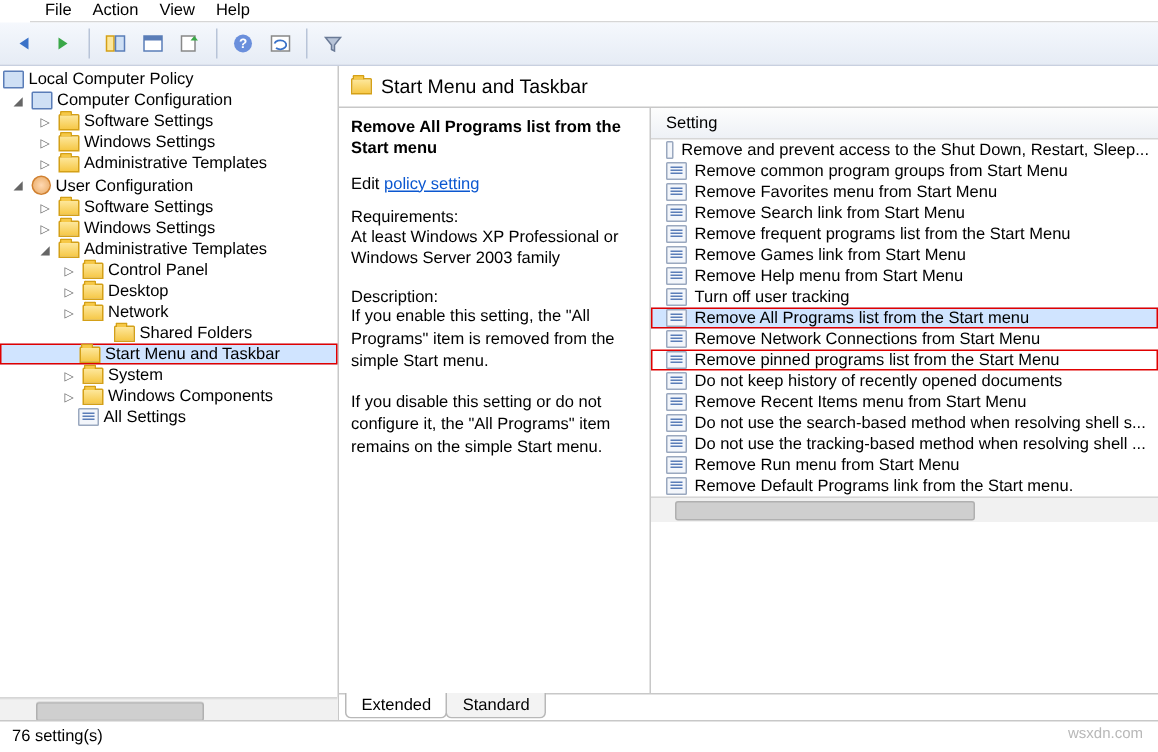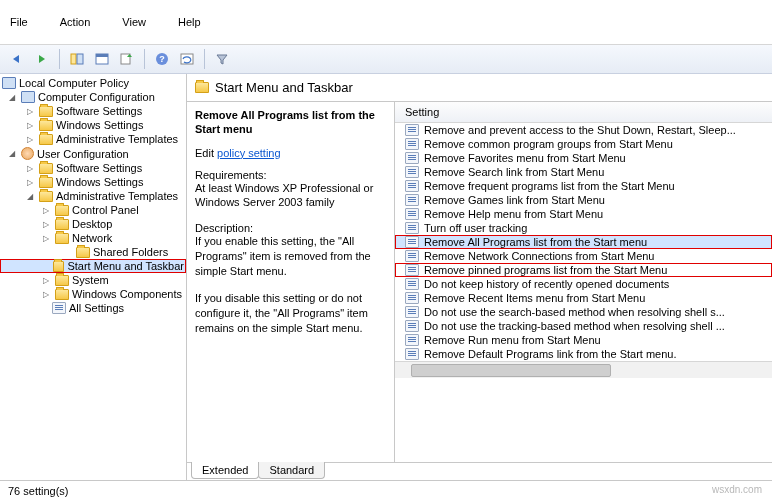--- a/index.html
+++ b/index.html
@@ -1,27 +1,27 @@
 <!DOCTYPE html>
 <html><head>
 <meta charset="utf-8">
 <style>
 * { box-sizing: border-box; margin: 0; padding: 0; }
 body { font-family: "Segoe UI", Tahoma, sans-serif; font-size: 11px; color: #000; background: #fff; width: 772px; height: 501px; overflow: hidden; display: flex; flex-direction: column; }
 
-.menubar { display: flex; gap: 32px; padding: 16px 10px; border-bottom: 1px solid #d6d6d6; }
+.menubar { display: flex; gap: 14px; padding: 1px 10px; border-bottom: 1px solid #d6d6d6; margin-left: 20px; }
 .menubar span { cursor: default; }
 
 .toolbar { display: flex; align-items: center; gap: 3px; padding: 3px 6px; border-bottom: 1px solid #c8d0e0; background: linear-gradient(#f5f8fd,#e6ecf5); }
 .tb-btn { width: 22px; height: 22px; display: flex; align-items: center; justify-content: center; border: 1px solid transparent; border-radius: 2px; }
 .tb-sep { width: 1px; height: 20px; background: #b8c4d8; margin: 0 3px; }
 
 .main { flex: 1; display: flex; min-height: 0; }
 
-.tree-pane { width: 187px; border-right: 1px solid #c8c8c8; overflow: auto; padding-top: 2px; }
+.tree-pane { width: 226px; border-right: 1px solid #c8c8c8; overflow: auto; padding-top: 2px; }
 .tree-item { display: flex; align-items: center; gap: 3px; padding: 1px 2px; white-space: nowrap; cursor: default; }
 .tree-item.sel { background: #d0e4ff; border: 1px solid #e00000; padding: 0 1px; }
 .tw { display: inline-flex; align-items: center; justify-content: center; width: 12px; height: 12px; font-size: 8px; color: #666; }
 .folder-icon { width: 14px; height: 11px; background: linear-gradient(#fde79b,#f6c847); border: 1px solid #d4a017; border-radius: 1px 1px 0 0; position: relative; }
 .folder-icon::before { content:""; position:absolute; top:-3px; left:0; width:6px; height:2px; background:#f6c847; border:1px solid #d4a017; border-bottom:none; border-radius:1px 1px 0 0; }
 .comp-icon { width:14px; height:12px; border:1px solid #5a7db8; background:#cfe0f5; border-radius:1px; }
 .user-icon { width:13px; height:13px; border-radius:50%; background:radial-gradient(#ffd9b3,#e8a862); border:1px solid #d08030; }
 
 .right-pane { flex: 1; display: flex; flex-direction: column; min-width: 0; }
 .crumb-bar { border-bottom: 1px solid #c8c8c8; background: #fff; padding: 6px 8px; display: flex; align-items: center; gap: 6px; }

